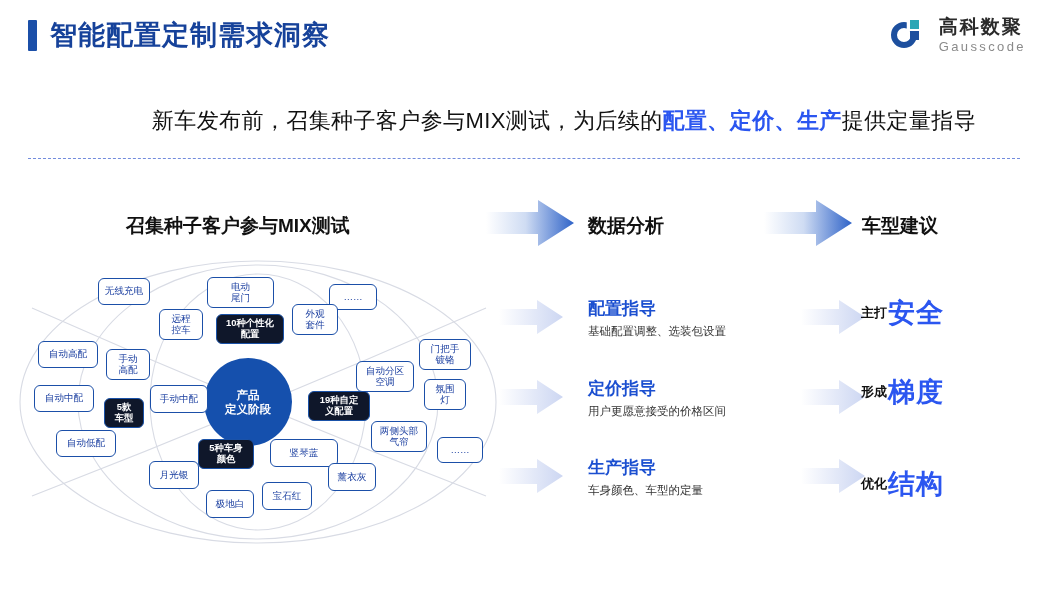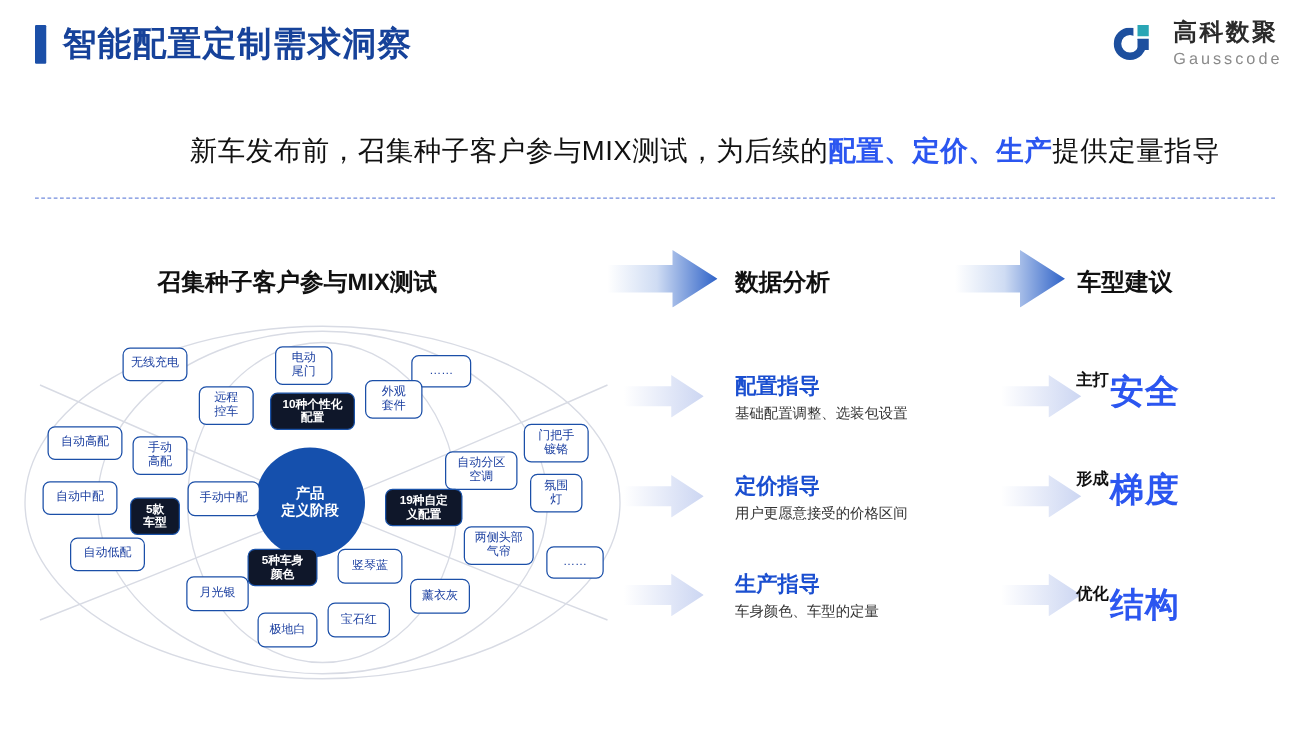--- a/index.html
+++ b/index.html
@@ -55,21 +55,21 @@
   .mid-row{position:absolute;left:588px;width:230px;}
   .mid-title{font-size:17px;font-weight:bold;color:#1b4fd0;line-height:1.1;}
   .mid-desc{font-size:11.5px;color:#333;margin-top:6px;line-height:1.1;}
   #mr1{top:300px;} #mr2{top:380px;} #mr3{top:459px;}
 
   .row-arrow{position:absolute;width:64px;height:34px;}
   .ra-a{left:499px;} .ra-b{left:801px;}
   #raL1,#raR1{top:300px;} #raL2,#raR2{top:380px;} #raL3,#raR3{top:459px;}
 
   
-  .right-row{position:absolute;left:861px;display:flex;align-items:flex-start;}
+  .right-row{position:absolute;left:861px;display:flex;align-items:center;}
   .rr-pre{font-size:13px;font-weight:bold;color:#111;}
   .rr-main{font-size:27px;font-weight:bold;color:#2b56f0;letter-spacing:1px;margin-left:1px;}
   #rr1{top:295px;} #rr2{top:374px;} #rr3{top:466px;}
 
   
   .map{position:absolute;left:18px;top:258px;width:480px;height:288px;}
   .map svg{position:absolute;left:0;top:0;}
   .node{
     position:absolute;box-sizing:border-box;border:1.6px solid #1b4fa8;border-radius:6px;
     background:#ffffff;color:#1b3fa0;font-size:9.6px;line-height:1.12;
@@ -195,21 +195,21 @@
         <ellipse cx="240" cy="144" rx="108" ry="128"></ellipse>
         <path d="M14 50 Q240 150 468 238"></path>
         <path d="M14 238 Q240 150 468 50"></path>
       </g>
     </svg>
 
     <div class="core" style="left:186px;top:100px;width:88px;height:88px;">产品
 定义阶段</div>
 
     <div class="node" style="left:80px;top:20px;width:52px;height:27px;">无线充电</div>
-    <div class="node" style="left:202px;top:19px;width:46px;height:31px;">电动
+    <div class="node" style="left:189px;top:19px;width:67px;height:31px;">电动
 尾门</div>
     <div class="node" style="left:311px;top:26px;width:48px;height:26px;">……</div>
     <div class="node" style="left:141px;top:51px;width:44px;height:31px;">远程
 控车</div>
     <div class="node filled" style="left:198px;top:56px;width:68px;height:30px;">10种个性化
 配置</div>
     <div class="node" style="left:274px;top:46px;width:46px;height:31px;">外观
 套件</div>
     <div class="node" style="left:401px;top:81px;width:52px;height:31px;">门把手
 镀铬</div>
@@ -227,20 +227,20 @@
 车型</div>
     <div class="node filled" style="left:290px;top:133px;width:62px;height:30px;">19种自定
 义配置</div>
     <div class="node" style="left:38px;top:172px;width:60px;height:27px;">自动低配</div>
     <div class="node" style="left:353px;top:163px;width:56px;height:31px;">两侧头部
 气帘</div>
     <div class="node" style="left:419px;top:179px;width:46px;height:26px;">……</div>
 
     <div class="node filled" style="left:180px;top:181px;width:56px;height:30px;">5种车身
 颜色</div>
-    <div class="node" style="left:252px;top:181px;width:52px;height:28px;">竖琴蓝</div>
+    <div class="node" style="left:252px;top:181px;width:68px;height:28px;">竖琴蓝</div>
     <div class="node" style="left:131px;top:203px;width:50px;height:28px;">月光银</div>
     <div class="node" style="left:310px;top:205px;width:48px;height:28px;">薰衣灰</div>
     <div class="node" style="left:244px;top:224px;width:50px;height:28px;">宝石红</div>
     <div class="node" style="left:188px;top:232px;width:48px;height:28px;">极地白</div>
   </div>
 
 </div>
 
 </body></html>

